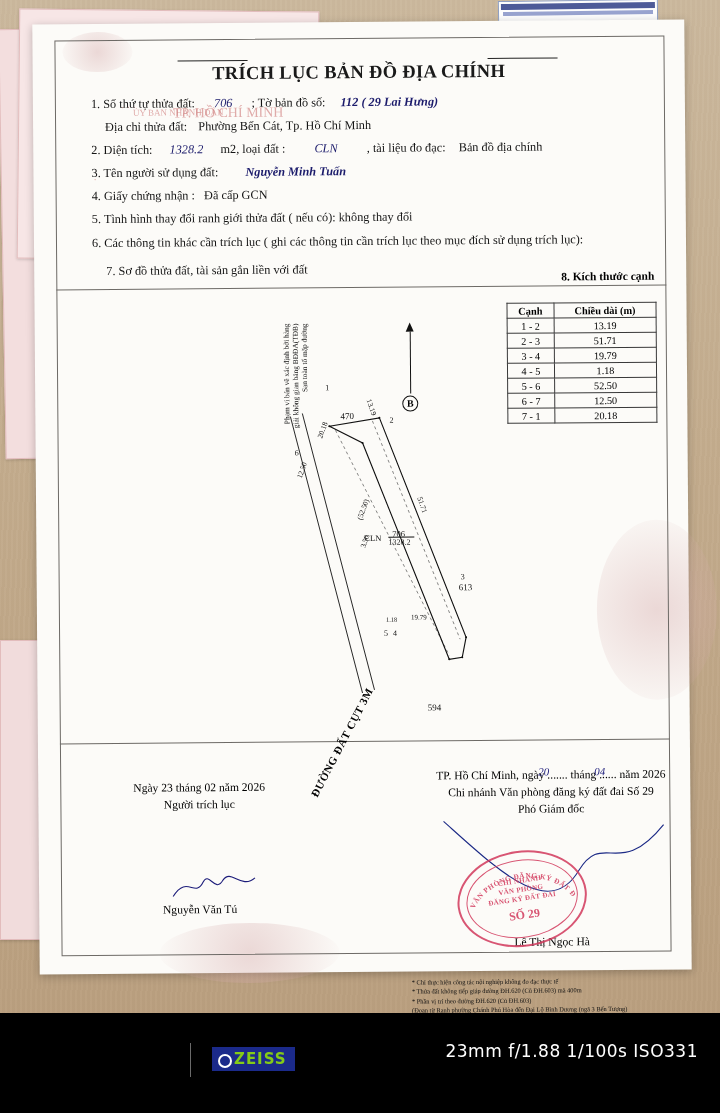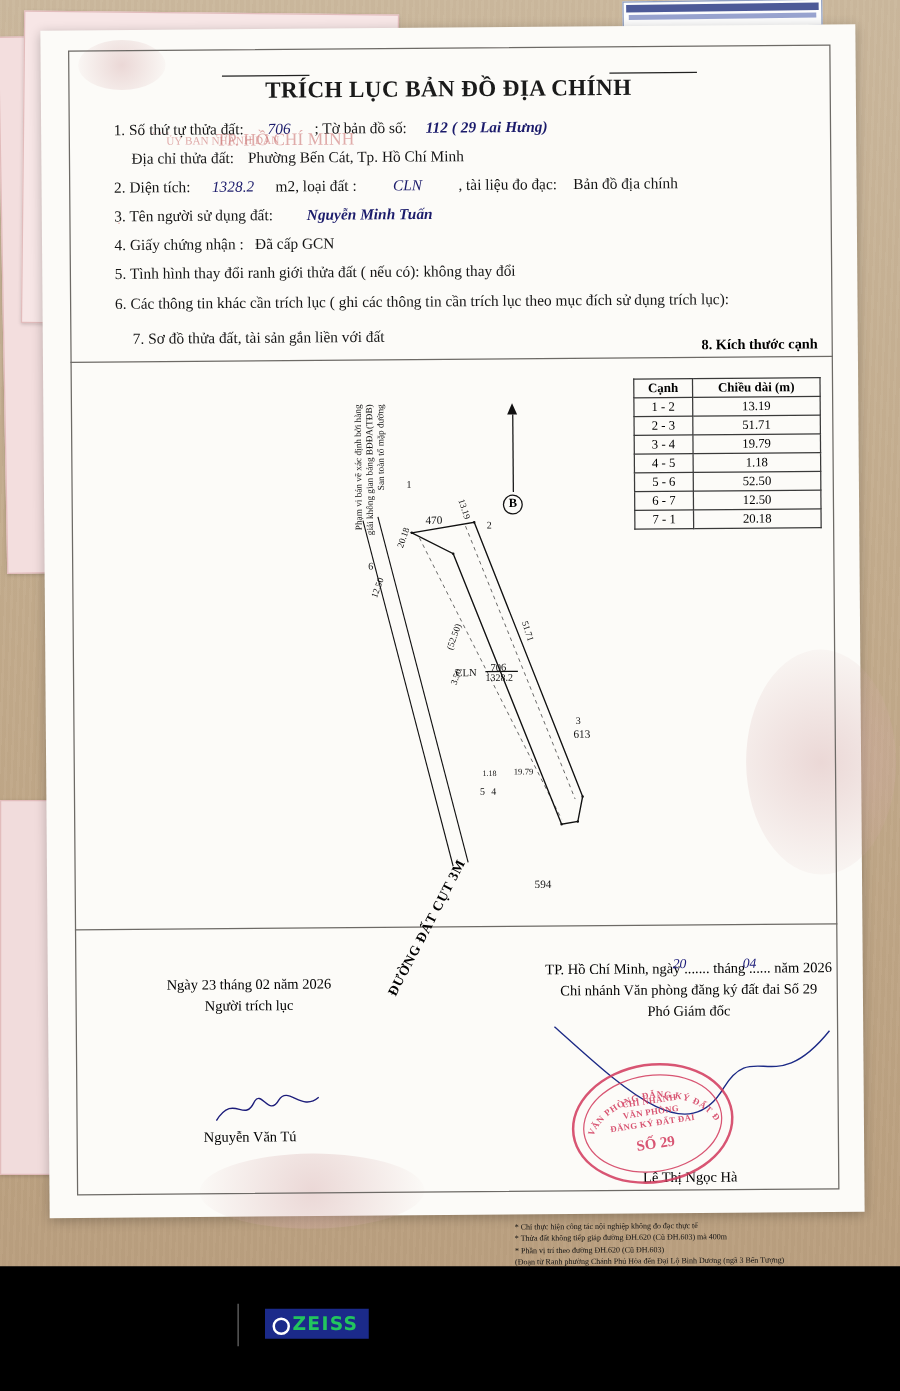--- a/index.html
+++ b/index.html
@@ -275,21 +275,21 @@
   .divider {
     position: absolute;
     left: 190px; top: 30px;
     width: 1px; height: 34px;
     background: #6a6a6a;
   }
   .zeiss {
     position: absolute;
     left: 212px; top: 34px;
     background: #1b2a8a;
-    color: #22c55e;
+    color: #84cc16;
     font-family: "DejaVu Sans", sans-serif;
     font-size: 15px;
     font-weight: bold;
     letter-spacing: 1px;
     padding: 3px 8px 3px 22px;
     position: absolute;
   }
   .zeiss:before {
     content: "";
     position: absolute;
@@ -528,14 +528,15 @@
         </text>
       </svg>
     </div>
   </div>
 </div>
 
 <div class="cambar">
   <div class="divider"></div>
   <div class="zeiss">ZEISS</div>
   <div class="exif">
+    <div class="l1">23mm  f/1.88  1/100s  ISO331</div>
   </div>
 </div>
 
 </body></html>

